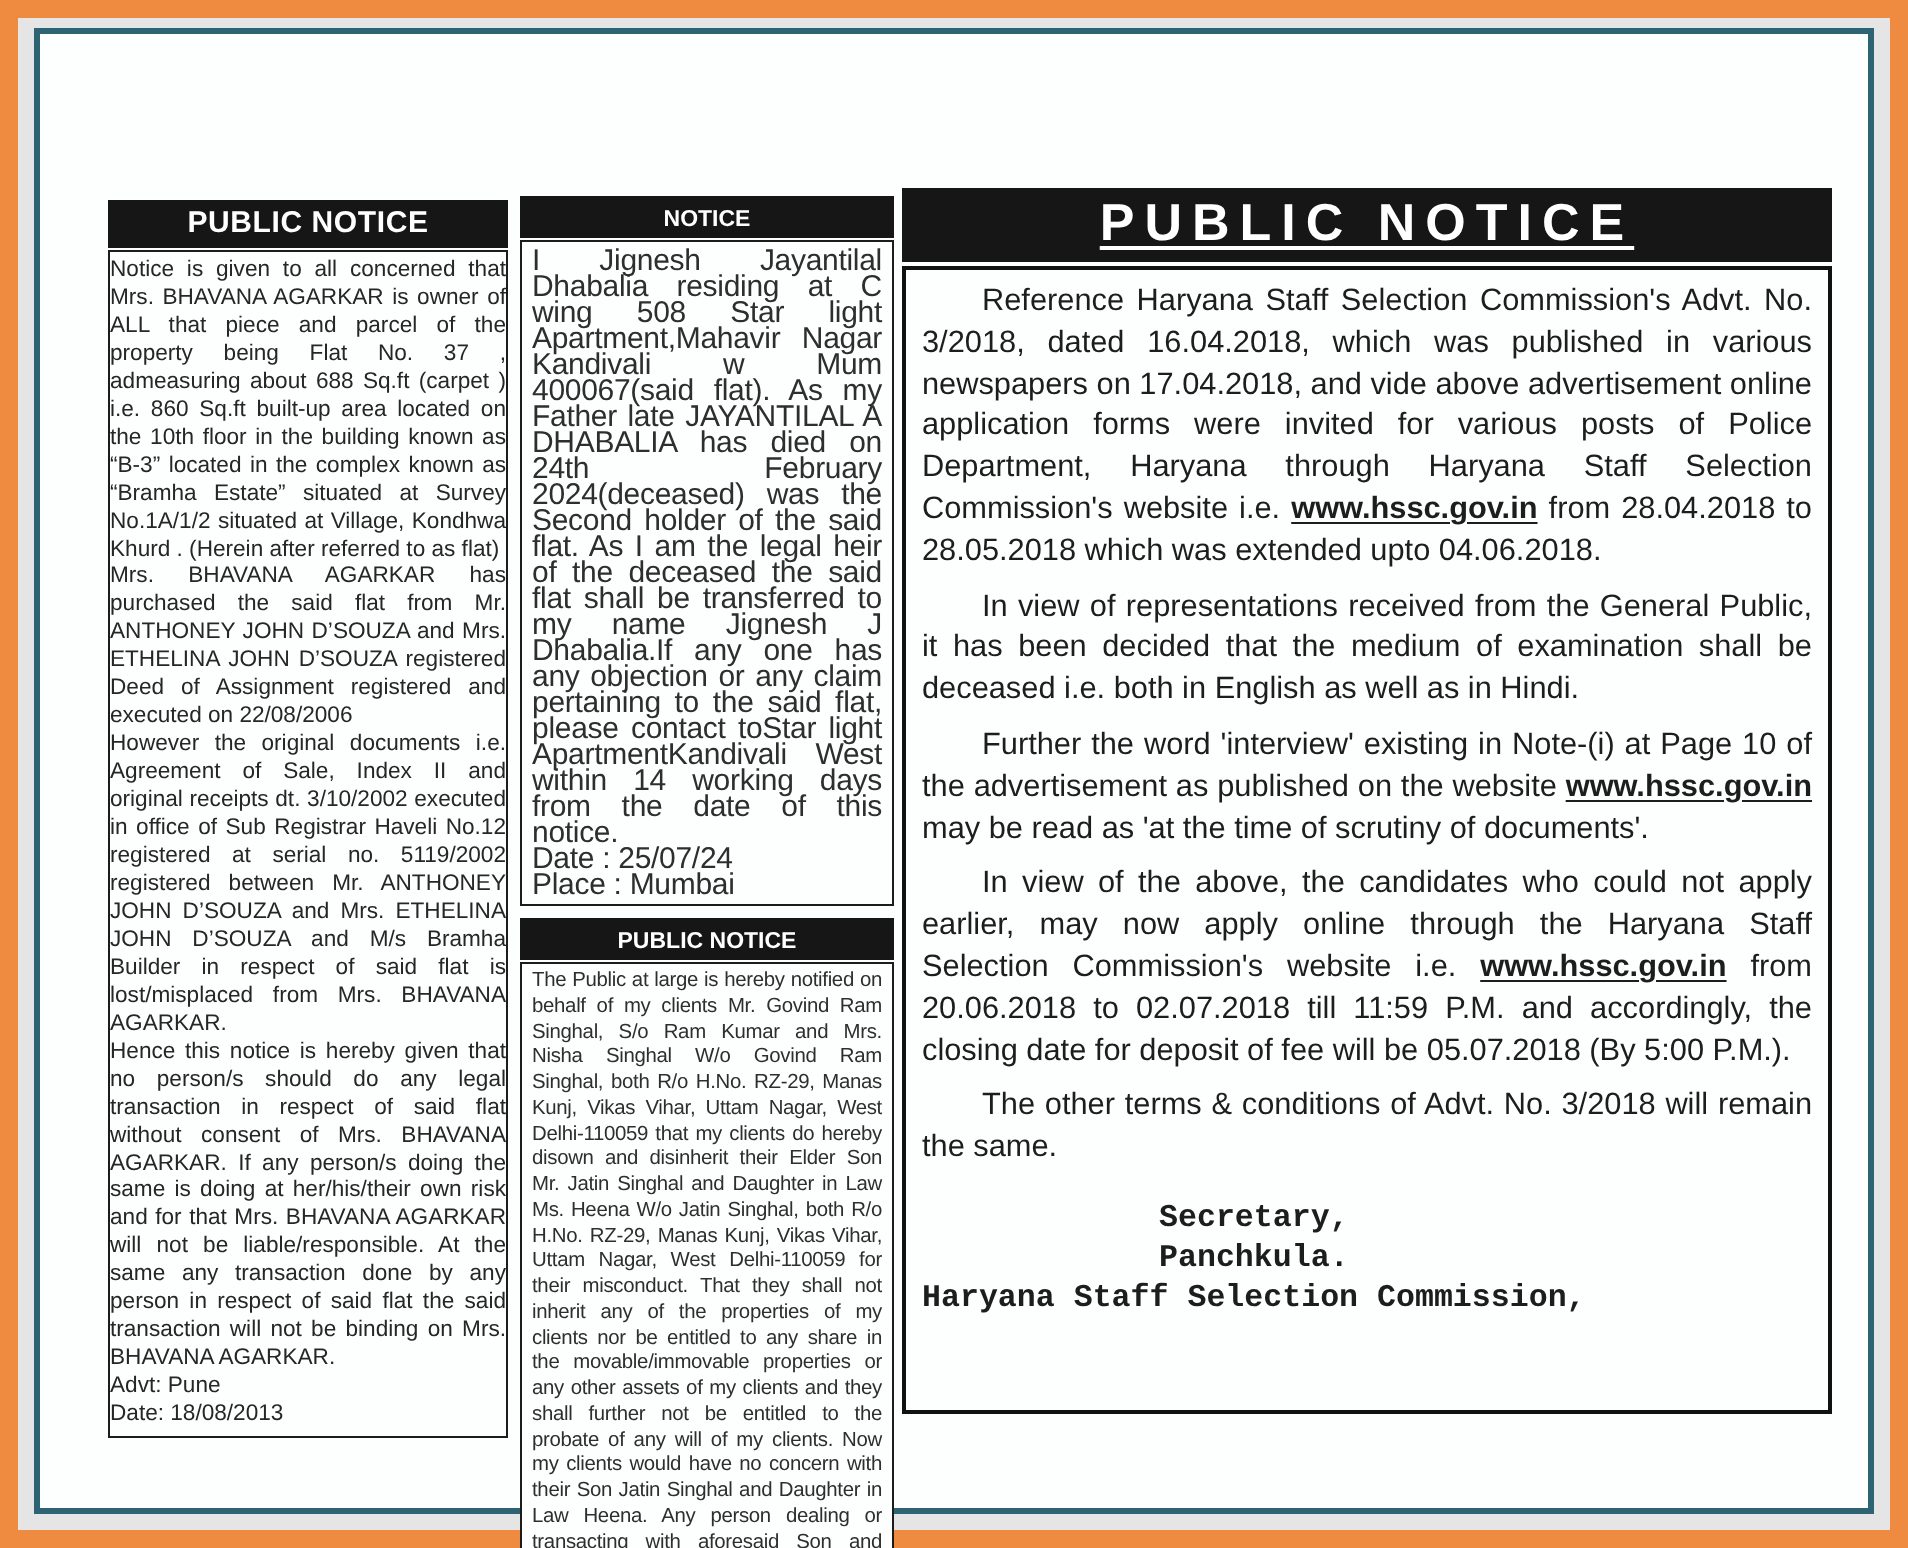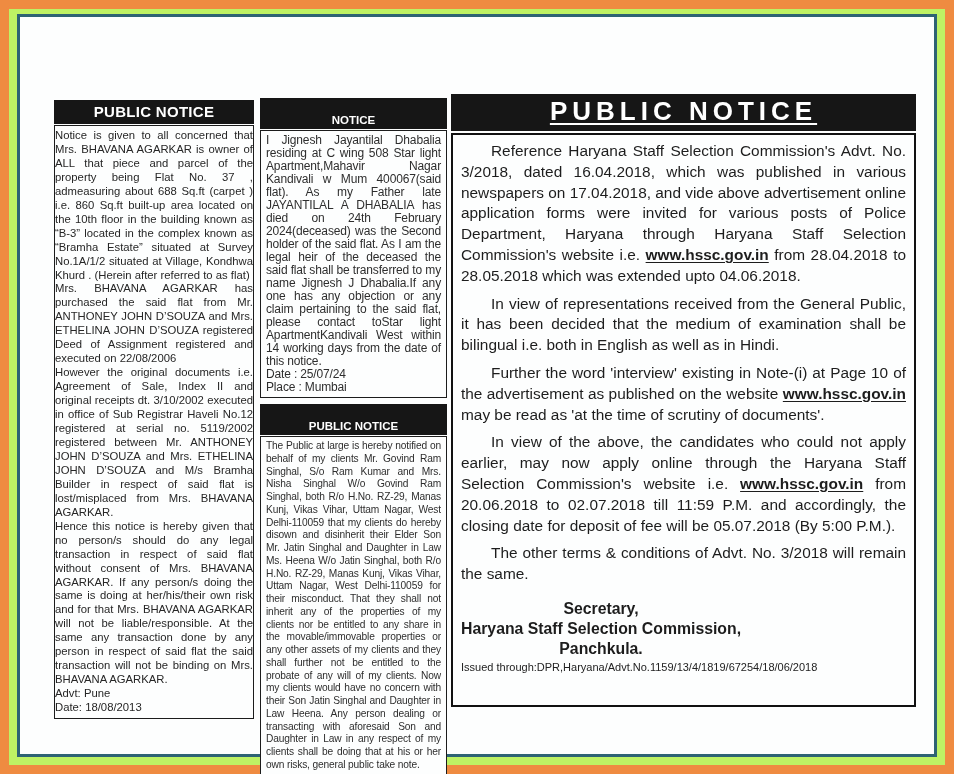--- a/index.html
+++ b/index.html
@@ -6,55 +6,55 @@
   body{
     width:954px;height:774px;position:relative;
     background:#ffffff;
     font-family:"Liberation Sans", sans-serif;
     -webkit-font-smoothing:antialiased;
   }
   .canvas{
     position:absolute;inset:0;
     border:9px solid var(--orange,#EF8B41);
     box-sizing:border-box;
-    background:#bef264;
+    background:#e5e5e5;
   }
   .inner-border{
     position:absolute;left:8px;top:5px;right:8px;bottom:8px;
     border:3px solid var(--teal,#2E6374);
     background:#fdfefe;
   }
   .col{position:absolute;box-sizing:border-box;}
   .col-left{left:45px;top:91px;width:200px;}
   .col-mid{left:251px;top:89px;width:187px;}
   .col-right{left:442px;top:85px;width:465px;}
 
   .bar{
     background:var(--bar,#161616);color:#ffffff;text-align:center;
     font-weight:bold;box-sizing:border-box;
   }
   .bar-left{font-size:15px;padding:3px 0 4px;letter-spacing:.3px;}
-  .bar-mid{font-size:11.5px;padding:16px 0 3px;}
+  .bar-mid{font-size:11.5px;padding:6px 0 3px;}
   .bar-right{font-size:26px;padding:2px 0 4px;letter-spacing:5px;}
   .bar-right span{text-decoration:underline;text-underline-offset:3px;}
 
   .box{
     border:1px solid #1c1c1c;background:#fdfefe;box-sizing:border-box;
     margin-top:1px;
   }
   .box p{margin:0;}
 
   .body-left{
     padding:3px 0;min-height:564px;
     font-size:11.3px;line-height:13.95px;color:#262626;
     text-align:justify;
   }
   .body-midtop{
     padding:3px 5px;min-height:196px;
-    font-size:12px;line-height:13.0px;color:#2e2e2e;
+    font-size:15px;line-height:13.0px;color:#2e2e2e;
     text-align:justify;letter-spacing:-0.15px;
   }
   .mid-gap{height:6px;}
   .body-midbot{
     padding:3px 5px;min-height:348px;
     font-size:10.2px;line-height:12.75px;color:#2e2e2e;
     text-align:justify;letter-spacing:-0.15px;
   }
   .sig-block{text-align:right;margin-top:1px;}
   .sig-block .sd{font-weight:normal;}
@@ -64,21 +64,21 @@
     border:2px solid #111111;margin-top:2px;
     padding:6px 8px 4px;min-height:560px;
     font-size:15.4px;line-height:20.8px;color:#1d1d1d;
     text-align:justify;
   }
   .box-right p.para{margin:0 0 7px;text-indent:30px;}
   .box-right u{text-underline-offset:2px;font-weight:bold;}
   .right-footer{display:flex;justify-content:space-between;align-items:flex-end;margin-top:14px;}
   .right-footer .pd p{margin:0;font-size:15.4px;line-height:20px;}
   .right-footer .sec{text-align:center;font-weight:bold;font-size:15.8px;line-height:20px;margin-right:6px;}
-  .right-footer .sec p{margin:0;}
+  .right-footer .sec p{margin:0;font-family:Liberation Mono, monospace;}
   .issued{font-size:11px;line-height:14px;color:#222;margin-top:1px;}
 </style>
 </head>
 <body>
 
 <div class="canvas">
   <div class="inner-border"></div>
 
   <div class="col col-left">
     <div class="bar bar-left">
@@ -127,28 +127,27 @@
     </div>
   </div>
 
   <div class="col col-right">
     <div class="bar bar-right">
       <span>PUBLIC NOTICE</span>
     </div>
     <div class="box-right">
       <div>
           <p class="para">Reference Haryana Staff Selection Commission's Advt. No. 3/2018, dated 16.04.2018, which was published in various newspapers on 17.04.2018, and vide above advertisement online application forms were invited for various posts of Police Department, Haryana through Haryana Staff Selection Commission's website i.e. <u>www.hssc.gov.in</u> from 28.04.2018 to 28.05.2018 which was extended upto 04.06.2018.</p>
-          <p class="para">In view of representations received from the General Public, it has been decided that the medium of examination shall be bilingual i.e. both in English as well as in Hindi.</p>
+          <p class="para">In view of representations received from the General Public, it has been decided that the medium of examination shall be deceased i.e. both in English as well as in Hindi.</p>
           <p class="para">Further the word 'interview' existing in Note-(i) at Page 10 of the advertisement as published on the website <u>www.hssc.gov.in</u> may be read as 'at the time of scrutiny of documents'.</p>
           <p class="para">In view of the above, the candidates who could not apply earlier, may now apply online through the Haryana Staff Selection Commission's website i.e. <u>www.hssc.gov.in</u> from 20.06.2018 to 02.07.2018 till 11:59 P.M. and accordingly, the closing date for deposit of fee will be 05.07.2018 (By 5:00 P.M.).</p>
           <p class="para">The other terms &amp; conditions of Advt. No. 3/2018 will remain the same.</p>
         </div>
       <div class="right-footer">
         <div class="sec">
             <p>Secretary,</p>
+            <p>Panchkula.</p>
             <p>Haryana Staff Selection Commission,</p>
-            <p>Panchkula.</p>
           </div>
       </div>
-      <div class="issued">Issued through:DPR,Haryana/Advt.No.1159/13/4/1819/67254/18/06/2018</div>
     </div>
   </div>
 </div>
 
 </body></html>

